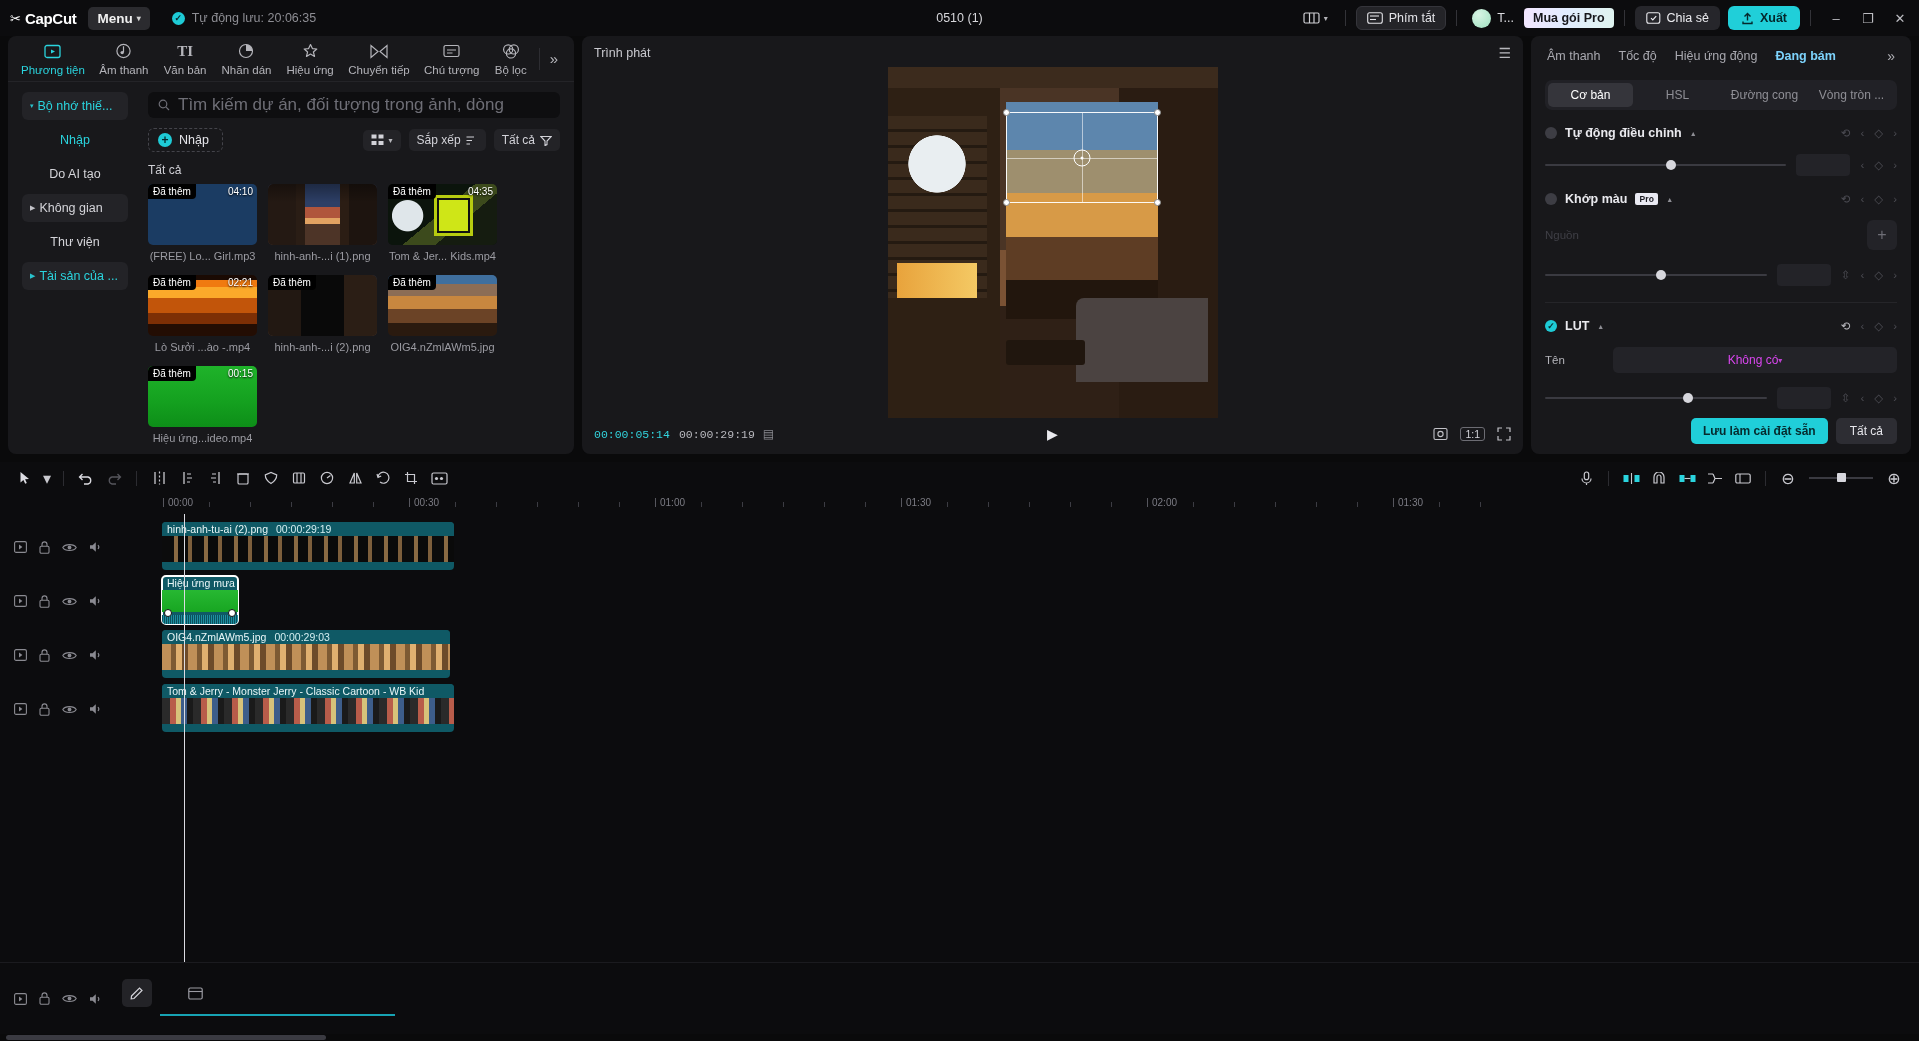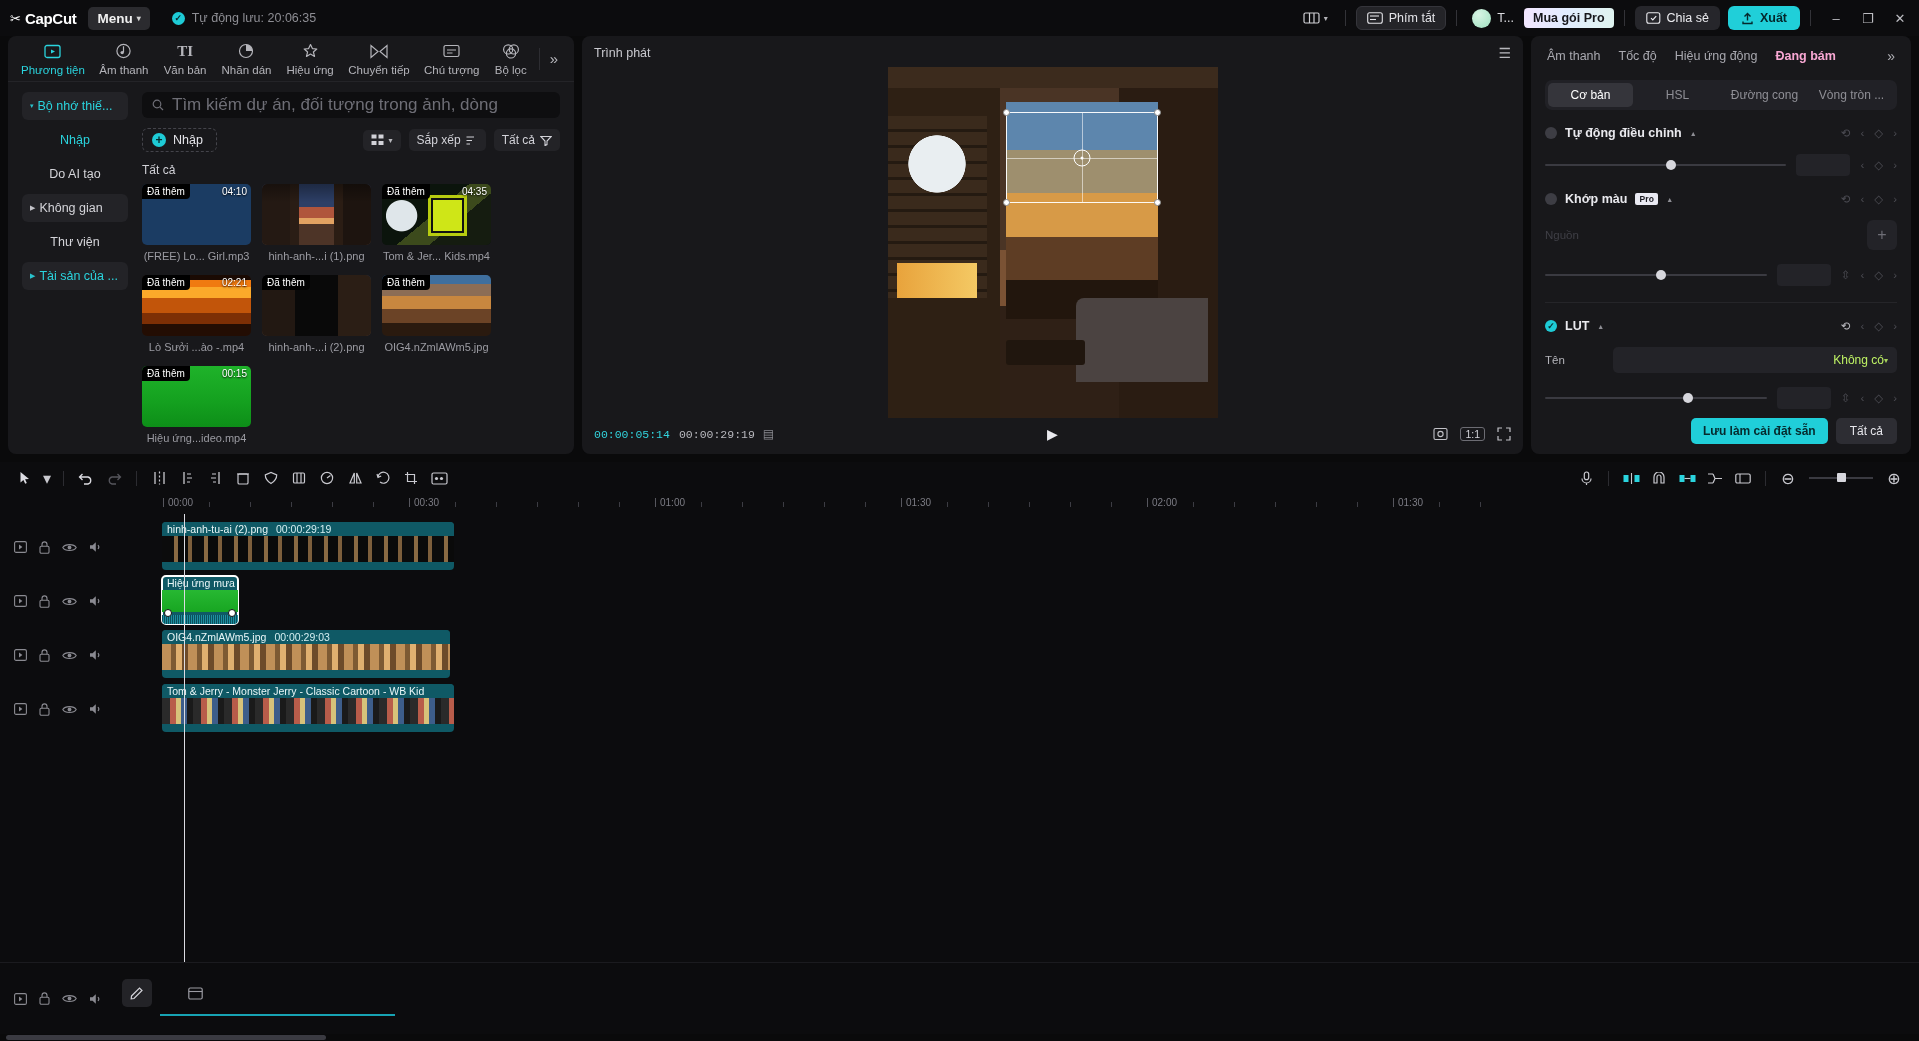--- a/index.html
+++ b/index.html
@@ -84,21 +84,21 @@
   .tab {
     display: flex; flex-direction: column; align-items: center; gap: 3px;
     padding: 3px 9px; cursor: pointer; color: #b4b4ba; min-width: 46px;
   }
   .tab .t-ico { height: 19px; display: flex; align-items: center; justify-content: center; }
   .tab .t-lab { font-size: 11.5px; white-space: nowrap; }
   .tab.active { color: #2ad4de; }
   .tab-more { margin-left: auto; padding: 0 10px; color: #b7b7bd; font-size: 15px; cursor: pointer; }
   .tab-sep { width: 1px; height: 22px; background: #2d2d32; margin-left: 4px; }
 
-  .panel-body { flex: 1; display: flex; min-height: 0; }
+  .panel-body { flex: 1; display: flex; min-height: 0; gap: 6px; }
   .sidebar { width: 128px; flex: none; padding: 10px 8px 10px 14px; display: flex; flex-direction: column; gap: 6px; }
   .side-item {
     background: #232327; border-radius: 6px; padding: 7px 8px; font-size: 12.5px;
     color: #d5d5da; cursor: pointer; display: flex; align-items: center; gap: 4px;
     white-space: nowrap; overflow: hidden;
   }
   .side-item.hl { color: #2ad4de; }
   .side-item.plain { background: transparent; justify-content: center; }
   .side-arrow { font-size: 7px; opacity: .9; }
 
@@ -225,21 +225,21 @@
   .tc-ico { margin-left: 8px; color: #8a8a90; font-size: 12px; cursor: pointer; }
   .play-center { position: absolute; left: 50%; transform: translateX(-50%); font-size: 14px; color: #e9e9ee; cursor: pointer; }
   .foot-right { margin-left: auto; display: flex; align-items: center; gap: 12px; }
   .foot-btn { color: #c2c2c8; font-size: 12px; cursor: pointer; display:flex; align-items:center; }
   .ratio-btn { border: 1px solid #6c6c73; border-radius: 3px; padding: 0px 4px; font-size: 10.5px; color: #d3d3d9; cursor: pointer; }
 
   
   .props { width: 380px; flex: none; background: #18181b; border-radius: 8px; display: flex; flex-direction: column; overflow: hidden; }
   .props-tabs { height: 40px; display: flex; align-items: center; gap: 18px; padding: 0 16px; flex: none; }
   .p-tab { font-size: 12.5px; color: #a9a9b0; cursor: pointer; white-space: nowrap; }
-  .p-tab.active { color: #f9a8d4; font-weight: 700; }
+  .p-tab.active { color: #7dd3fc; font-weight: 700; }
   .p-more { margin-left: auto; color: #b0b0b6; font-size: 14px; cursor: pointer; }
   .segmented {
     margin: 4px 14px 0; background: #212126; border-radius: 7px; padding: 3px;
     display: flex; align-items: center; gap: 2px;
   }
   .seg { flex: 1; text-align: center; font-size: 12px; color: #8f8f96; padding: 5px 2px;
     border-radius: 5px; cursor: pointer; white-space: nowrap; overflow: hidden; }
   .seg.active { background: #35353b; color: #fff; }
   .props-body { flex: 1; overflow: hidden; padding: 0 14px; }
   .sec-head { display: flex; align-items: center; gap: 8px; margin-top: 16px; }
@@ -260,21 +260,21 @@
   .slider .track { position: absolute; top: 6px; left: 0; right: 0; height: 2px; background: #3a3a41; border-radius: 2px; }
   .slider .knob { position: absolute; top: 2px; width: 10px; height: 10px; border-radius: 50%; background: #d6d6dc; }
   .numbox { width: 54px; height: 22px; background: #232328; border-radius: 4px; flex: none; }
   .add-sq {
     width: 30px; height: 30px; background: #232328; border-radius: 6px; margin-left: auto;
     display: flex; align-items: center; justify-content: center; color: #6e6e76; font-size: 16px; cursor: pointer;
   }
   .hr { height: 1px; background: #252529; margin-top: 16px; }
   .select {
     flex: 1; height: 26px; background: #232328; border-radius: 5px; display: flex; align-items: center;
-    justify-content: flex-end; padding: 0 9px; font-size: 12px; color: #bef264; cursor: pointer;
+    justify-content: center; padding: 0 9px; font-size: 12px; color: #d946ef; cursor: pointer;
   }
   .props-foot { flex: none; display: flex; justify-content: flex-end; gap: 8px; padding: 8px 14px 10px; }
   .btn-primary { background: #20cfd9; color: #062a2d; font-size: 12px; font-weight: 700;
     border-radius: 5px; padding: 6px 12px; cursor: pointer; }
   .btn-ghost { background: #2d2d33; color: #e6e6eb; font-size: 12px; border-radius: 5px;
     padding: 6px 14px; cursor: pointer; }
 
   
   .timeline { flex: 1; min-height: 0; display: flex; flex-direction: column; background: #0c0c0e; margin-top: 8px; }
   .tl-toolbar { height: 32px; display: flex; align-items: center; padding: 0 12px; gap: 2px; flex: none; }
@@ -347,20 +347,21 @@
       <span class="logo-text">CapCut</span>
     </div>
     <div class="menu-btn">
       <span>Menu</span>
       <span class="caret">▾</span>
     </div>
     <div class="autosave">
       <span class="check-dot">✓</span>
       <span>Tự động lưu: 20:06:35</span>
     </div>
+    <div class="proj-title">0510 (1)</div>
 
     <div class="tb-right">
       <div class="tb-icon-btn">
         <svg width="17" height="14" viewBox="0 0 17 14">
           <rect x="1" y="2" width="15" height="10" rx="1.5" fill="none" stroke="#cfcfd4" stroke-width="1.2"></rect>
           <line x1="6.5" y1="2" x2="6.5" y2="12" stroke="#cfcfd4" stroke-width="1.2"></line>
           <line x1="11" y1="2" x2="11" y2="12" stroke="#cfcfd4" stroke-width="1.2"></line>
         </svg>
         <span class="caret">▾</span>
       </div>

